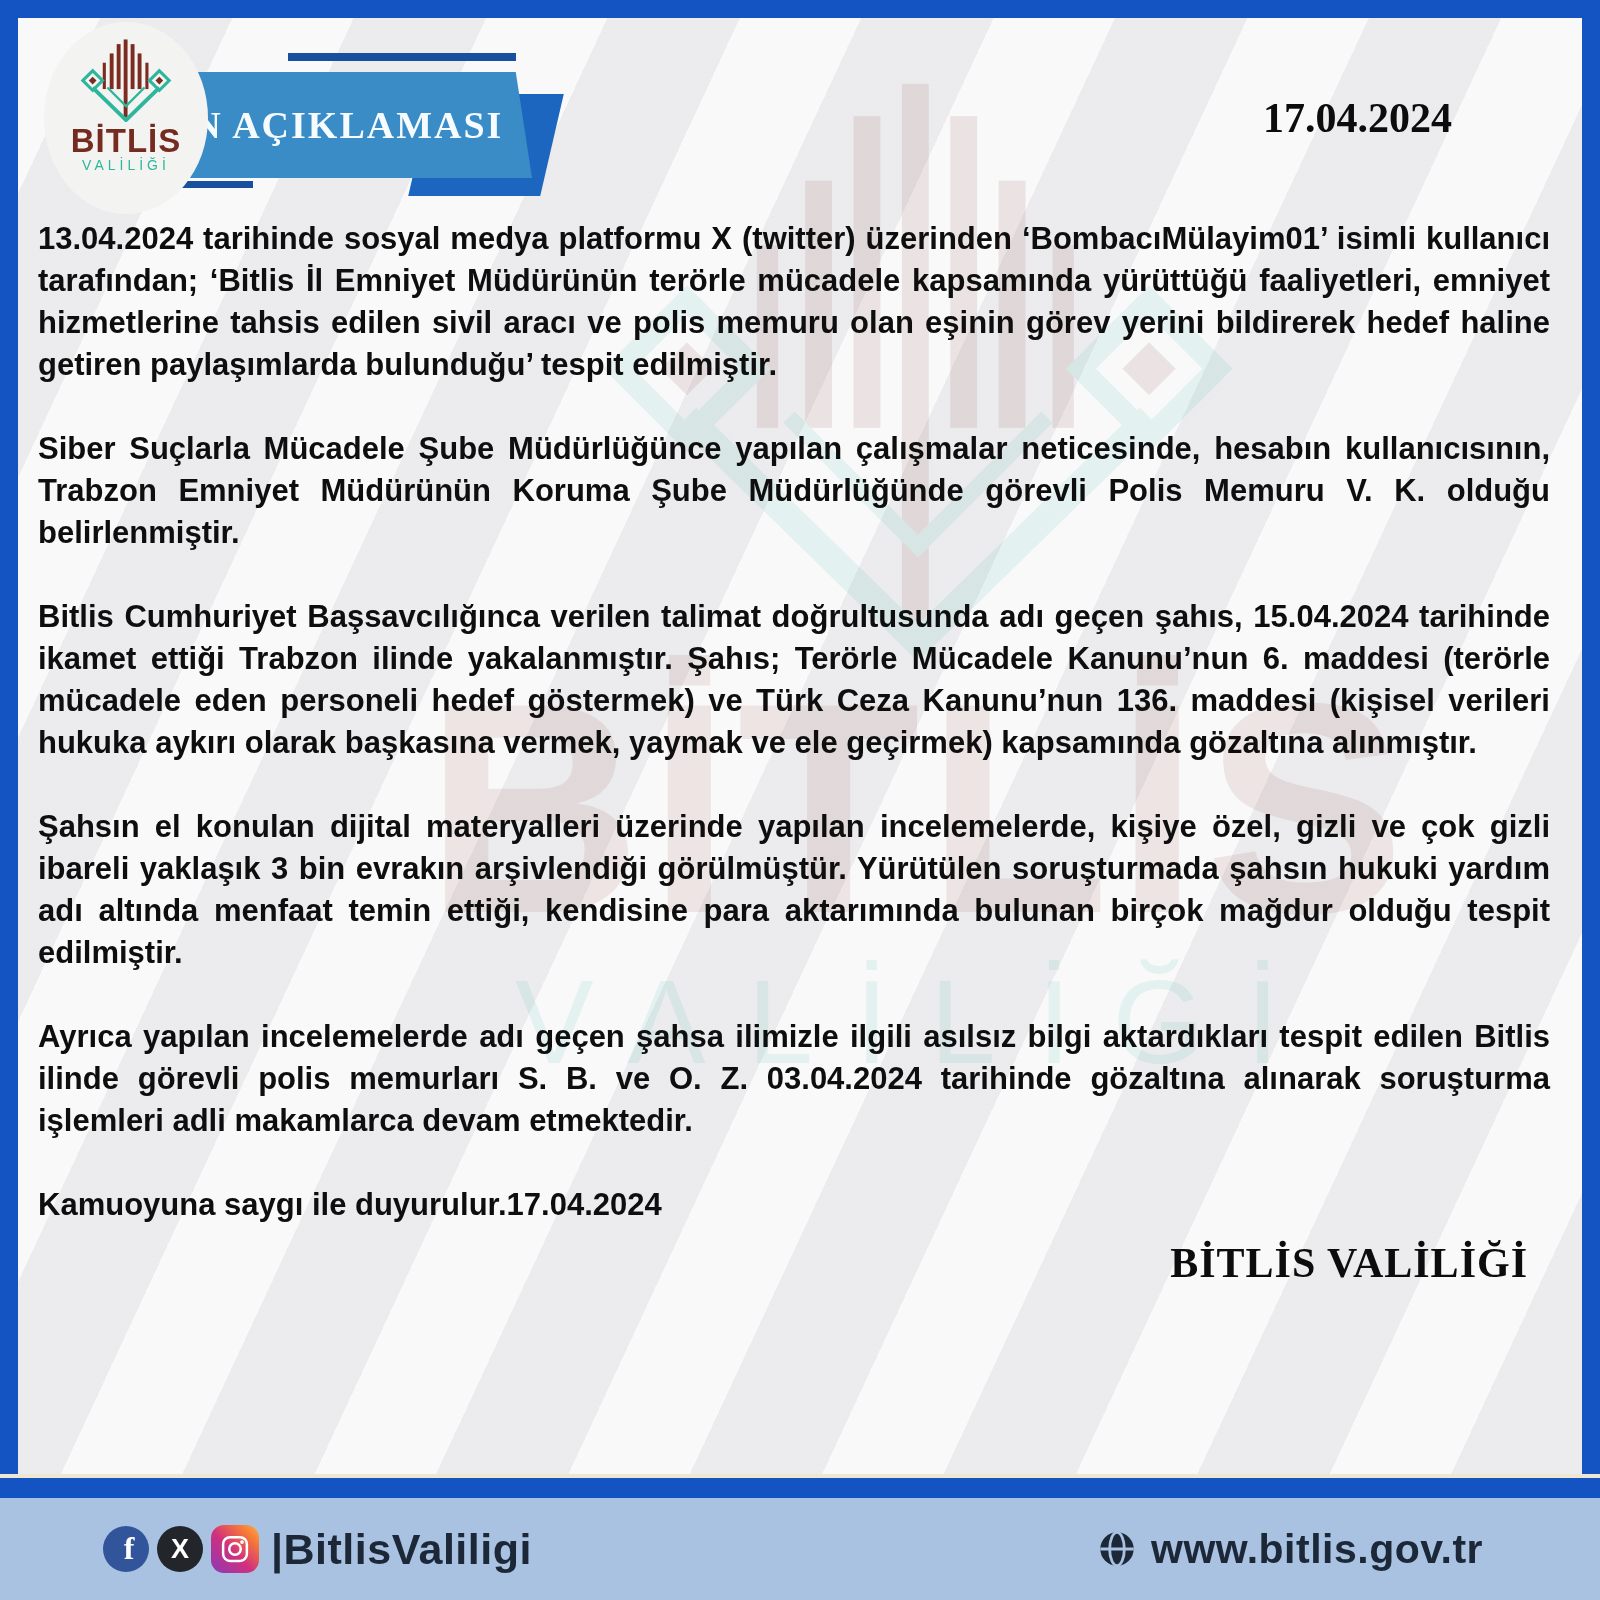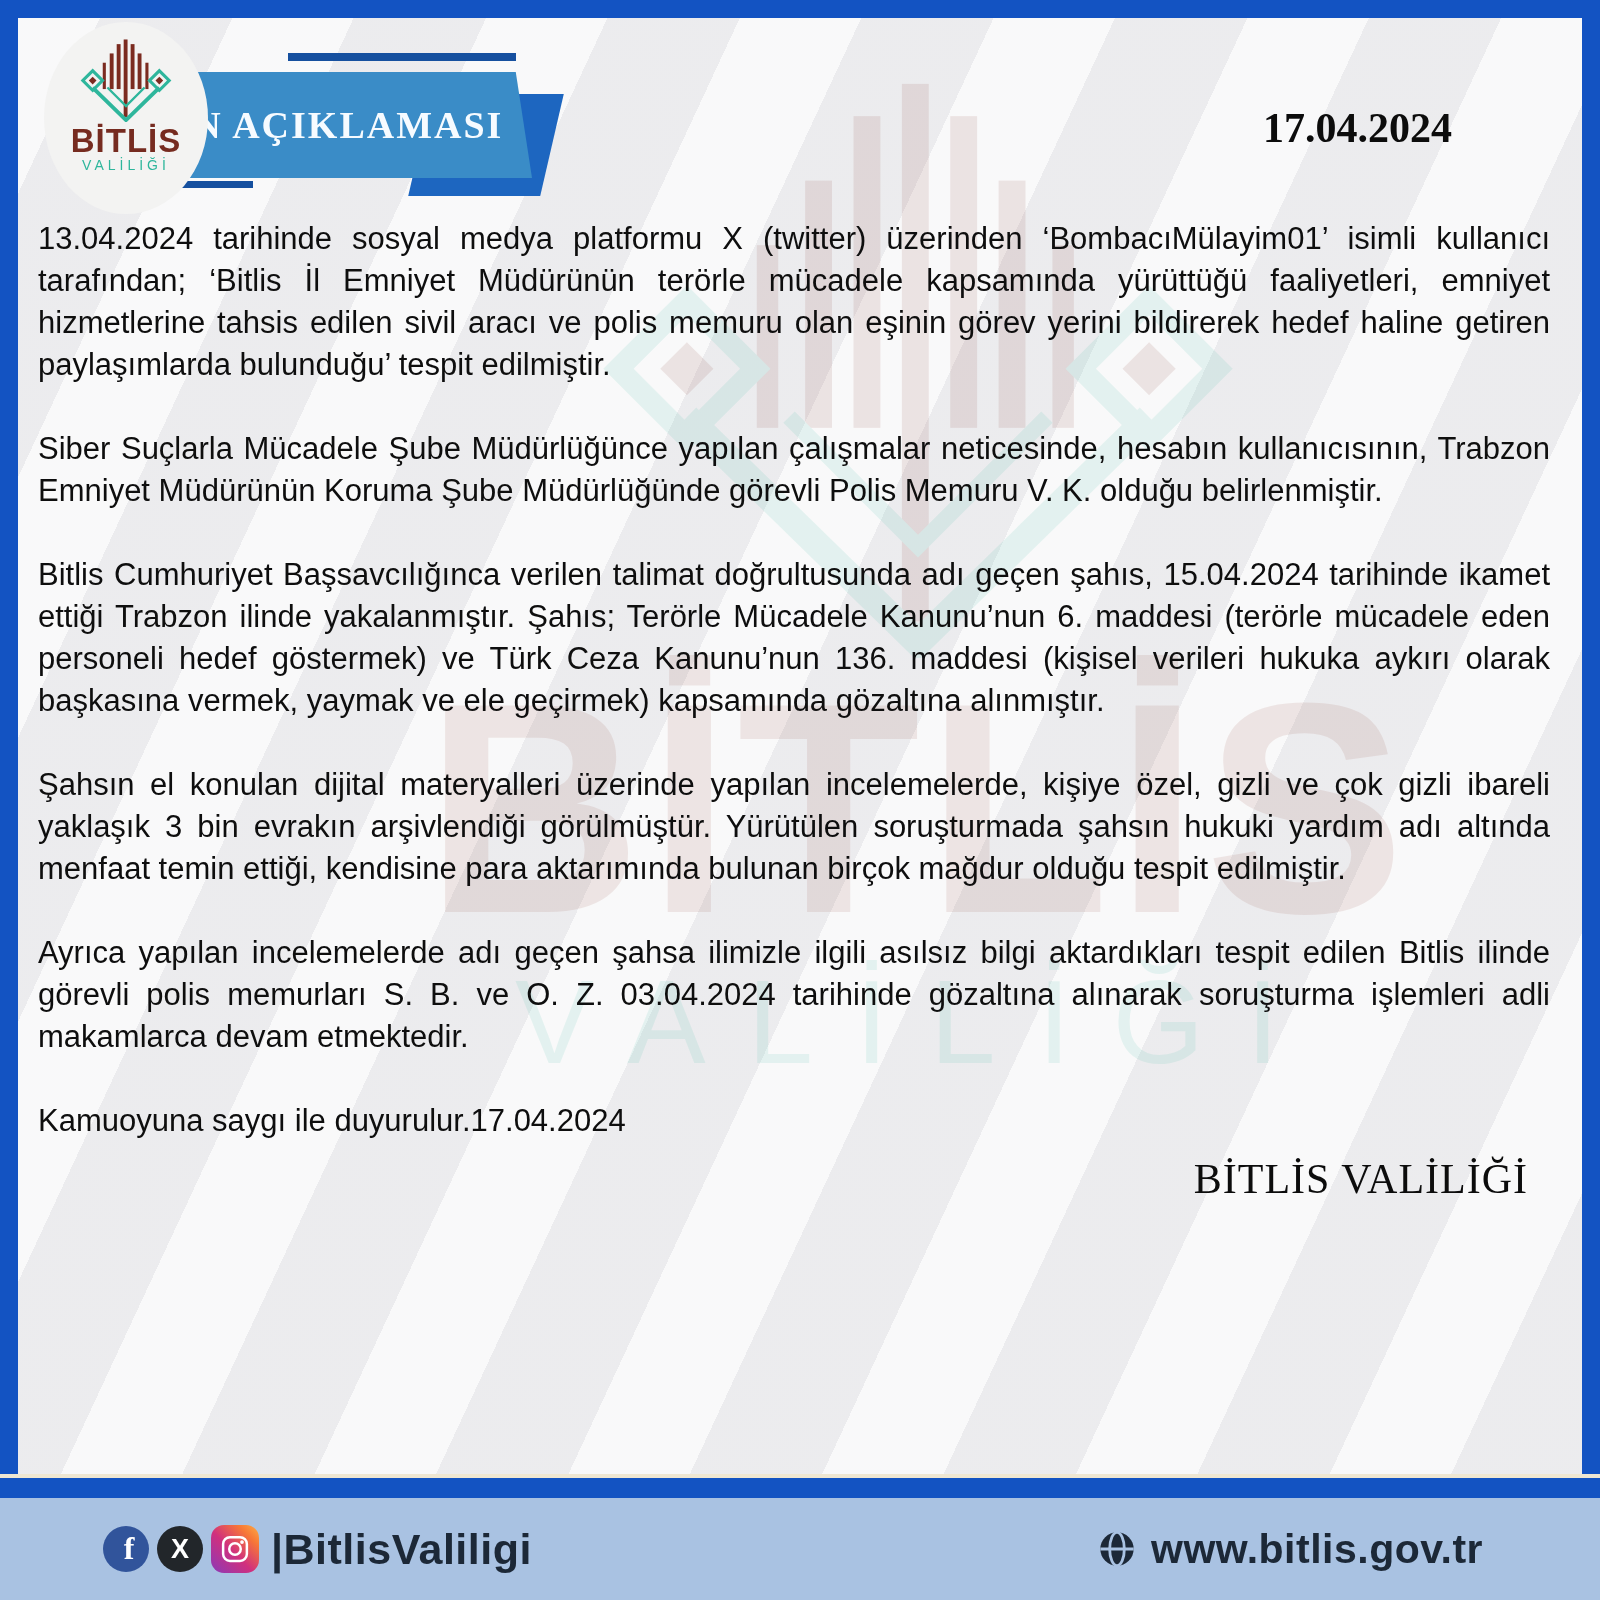--- a/index.html
+++ b/index.html
@@ -51,36 +51,36 @@
   }
   .logo-circle{
     position:absolute;left:26px;top:4px;width:164px;height:192px;z-index:4;
     background:#f3f3f2;border-radius:50%;
     display:flex;flex-direction:column;align-items:center;justify-content:flex-start;
     padding-top:14px;box-sizing:border-box;
   }
   .logo-name{font-size:33px;font-weight:bold;color:#762b20;letter-spacing:1px;line-height:1.0;margin-top:2px;}
   .logo-subname{font-size:14px;color:#2eb69c;letter-spacing:4px;line-height:1.2;}
   .date{
-    position:absolute;top:86px;right:130px;z-index:3;
+    position:absolute;top:76px;right:130px;z-index:3;
     font-family:"Liberation Serif","DejaVu Serif",serif;
     font-weight:bold;font-size:42px;color:#0c0c0c;
   }
   
   .body-text{
     position:absolute;left:20px;right:32px;top:200px;z-index:2;
     font-size:31px;line-height:42px;color:#0e0e0e;
     text-align:justify;
   }
-  .body-text p{margin:0 0 42px 0;}
+  .body-text p{margin:0 0 42px 0;font-weight:bold;}
   .body-text .closing{text-align:left;margin-bottom:12px;}
   .signature{
     margin-top:16px;text-align:right;padding-right:22px;
     font-family:"Liberation Serif","DejaVu Serif",serif;
-    font-weight:normal;font-size:42px;color:#0c0c0c;letter-spacing:1px;
+    font-weight:bold;font-size:42px;color:#0c0c0c;letter-spacing:1px;
   }
   
   .divider{
     position:absolute;left:0;right:0;bottom:102px;height:20px;
     background:#1353c2;border-top:4px solid #efe7d2;box-sizing:content-box;z-index:5;
   }
   .footer{
     position:absolute;left:0;right:0;bottom:0;height:102px;background:#a9c2e2;z-index:5;
     display:flex;align-items:center;justify-content:space-between;
     padding:0 117px 0 103px;box-sizing:border-box;color:#1c2837;

